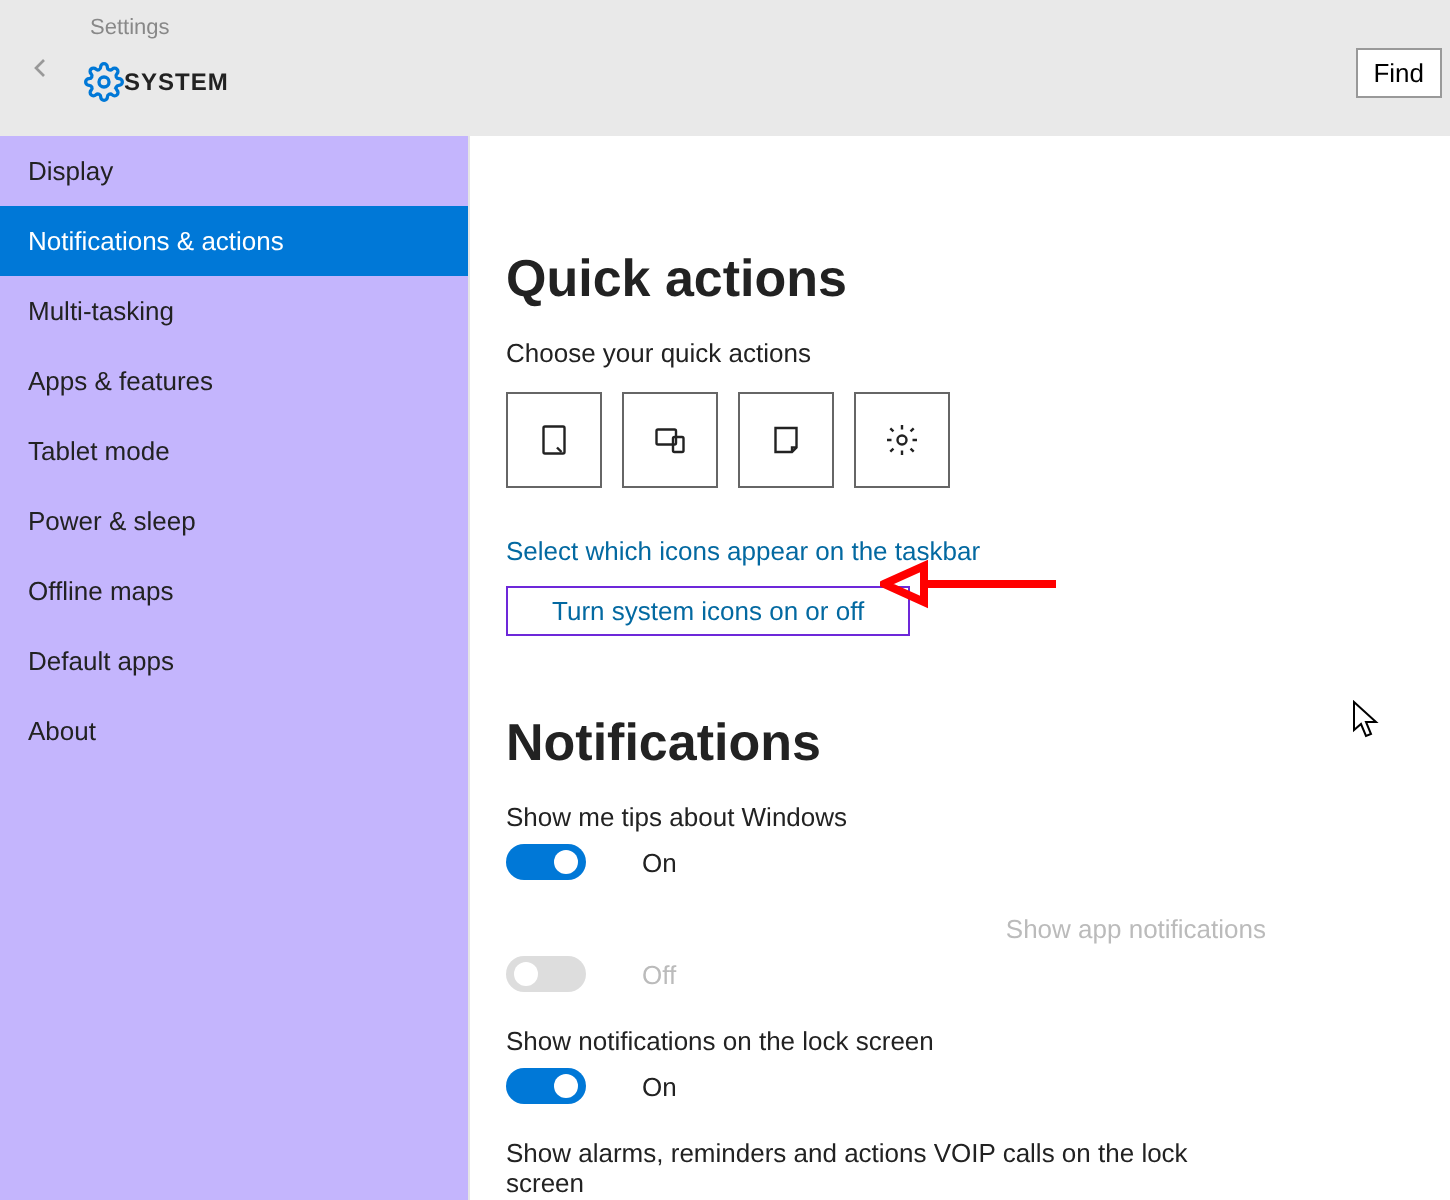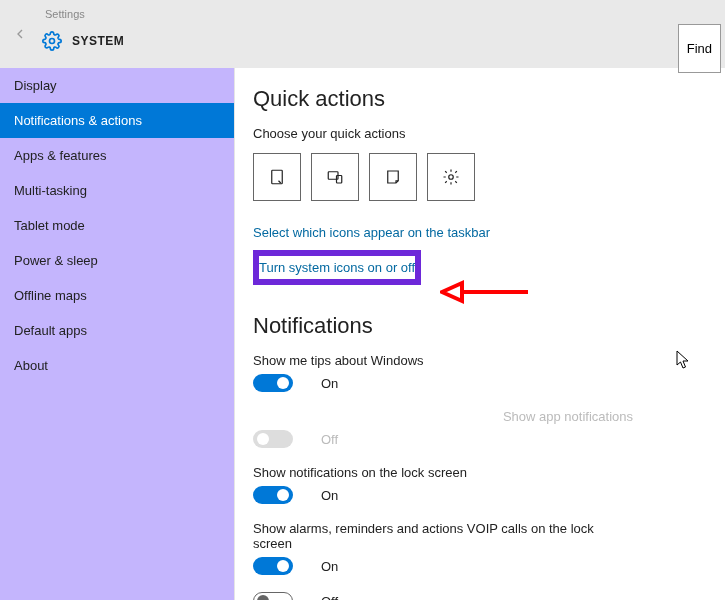--- a/index.html
+++ b/index.html
@@ -28,60 +28,60 @@
     display:flex;align-items:center;justify-content:center;
   }
   .settings-label {
     color: #888;
     font-size: 11px;
     position: absolute;
     top: 8px;
     left: 45px;
   }
   .gear-wrap {
-    display:flex; align-items:center; gap:10px;
+    display:flex; align-items:center; 
     margin-top:14px; margin-left: 2px;
   }
   .gear { width:20px;height:20px;color:#0078d7;display:flex;align-items:center;justify-content:center;}
   .system-title { font-weight:600; font-size:12px; letter-spacing:0.5px;}
   .find-btn {
     position:absolute; right:4px; top:24px;
     border:1px solid #999; background:#fff;
-    padding:16px 8px; font-size:13px;
+    padding:4px 8px; font-size:13px;
   }
   .body-wrap { display:flex; height: calc(600px - 54px); }
   .sidebar {
     width: 235px;
     background: #c4b5fd;
     border-right: 1px solid #e5e5e5;
   }
   .sidebar-item {
     padding: 10px 14px;
     font-size: 13px;
     color: #222;
     cursor: pointer;
   }
   .sidebar-item.active { background:#0078d7; color:#fff; }
   .content {
     flex:1;
     padding: 18px 0 0 18px;
     overflow-y:auto;
   }
-  h1.section { font-weight:400; font-size:22px; margin-bottom:14px; }
+  h1.section { font-weight:700; font-size:26px; margin-bottom:14px;margin-top:38px; }
   .sub { font-size:13px; margin-bottom:12px; }
   .qa-row { display:flex; gap:10px; margin-bottom:24px; }
   .qa-tile {
     width:48px;height:48px;border:1px solid #666;
     display:flex;align-items:center;justify-content:center;
     cursor:pointer;
   }
   .qa-tile svg { width:18px;height:18px; }
   .link-row { margin-bottom:10px; }
   .link { color:#0369a1; font-size:13px; cursor:pointer; }
-  .link.boxed { border:6px solid #6d28d9; padding:4px 0; display:inline-block; }
+  .link.boxed { border:1px solid #6d28d9; padding:4px 22px; display:inline-block; }
   .arrow-anno {
     position:absolute;
     left:440px; top:278px;
     pointer-events:none;
   }
   .notif-block { margin-top:28px; }
   .opt { margin: 10px 0 14px 0; }
   .opt-label { font-size:13px; margin-bottom:6px; display:block; max-width:380px; }
   .toggle {
     display:inline-flex; align-items:center; gap:28px; cursor:pointer;
@@ -127,22 +127,22 @@
     </div>
     <div class="system-title">SYSTEM</div>
   </div>
   <button class="find-btn">Find</button>
 </div>
 
 <div class="body-wrap">
   <div class="sidebar" id="sidebar">
       <div class="sidebar-item">Display</div>
       <div class="sidebar-item active">Notifications &amp; actions</div>
+      <div class="sidebar-item">Multi-tasking</div>
       <div class="sidebar-item">Apps &amp; features</div>
-      <div class="sidebar-item">Multi-tasking</div>
       <div class="sidebar-item">Tablet mode</div>
       <div class="sidebar-item">Power &amp; sleep</div>
       <div class="sidebar-item">Offline maps</div>
       <div class="sidebar-item">Default apps</div>
       <div class="sidebar-item">About</div>
     </div>
 
   <div class="content">
     <h1 class="section">Quick actions</h1>
     <div class="sub">Choose your quick actions</div>

